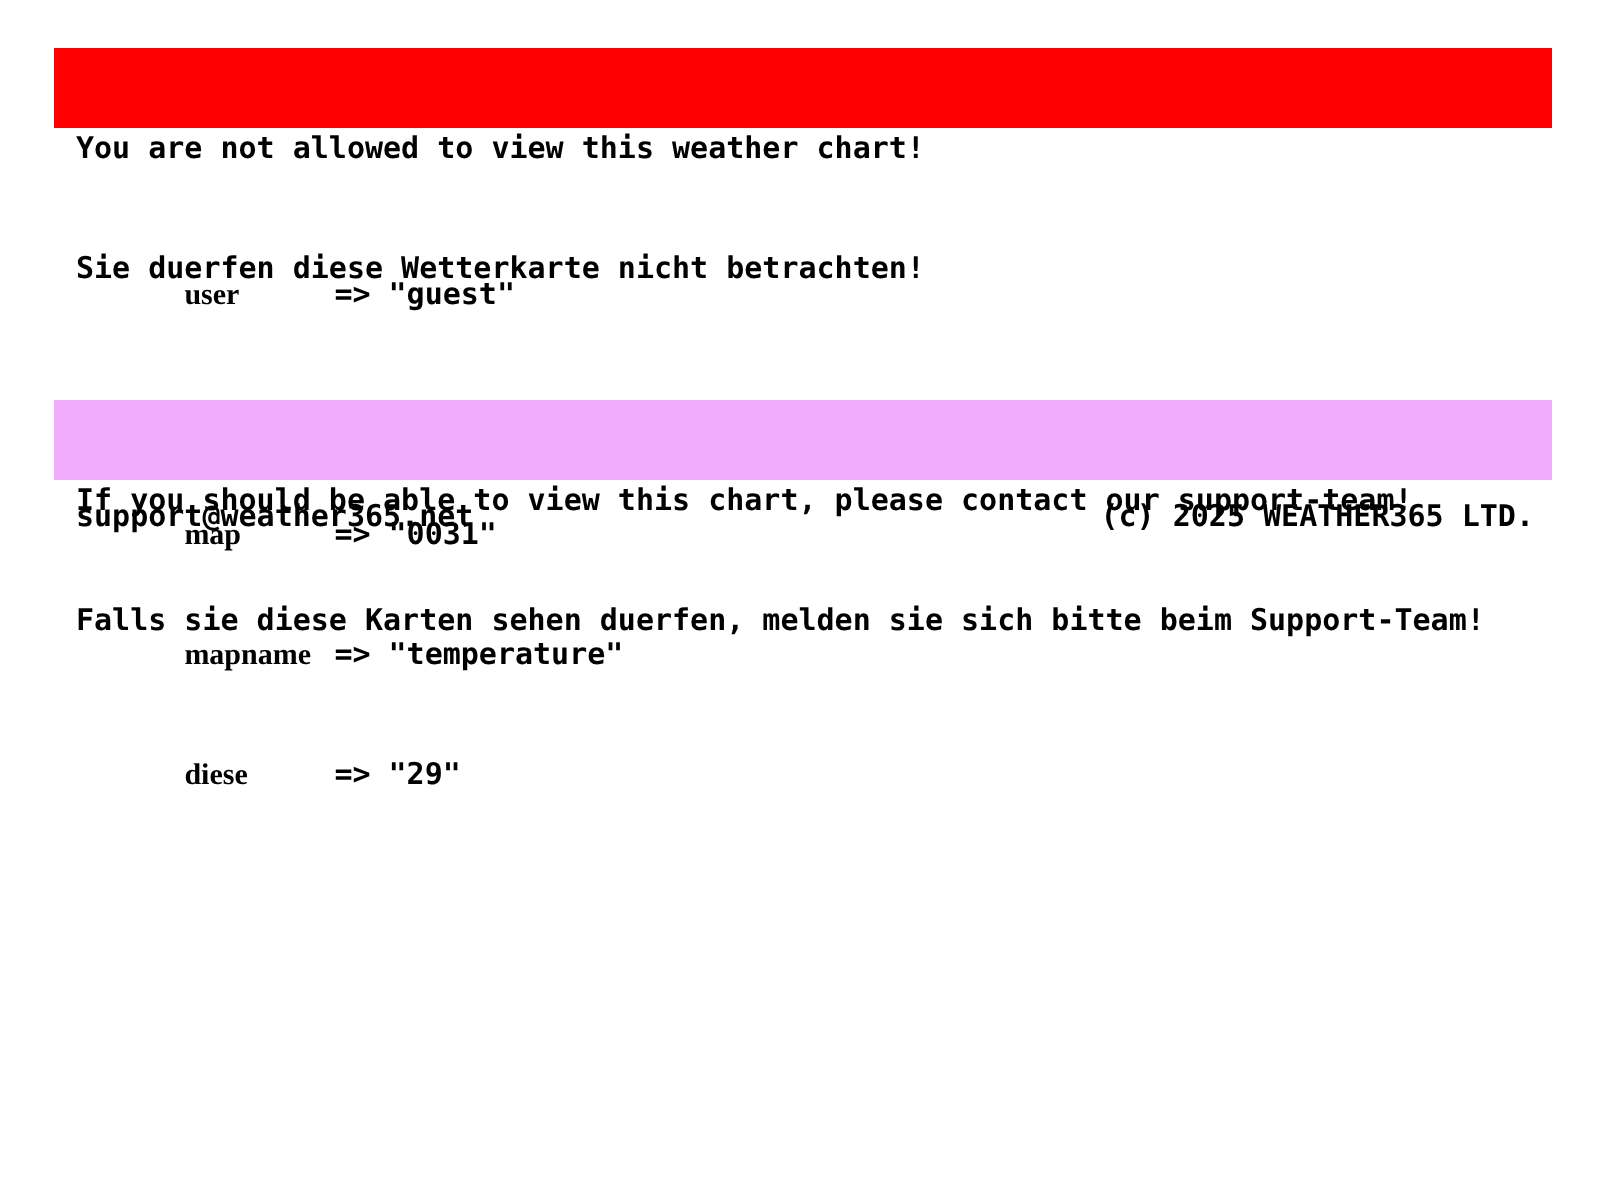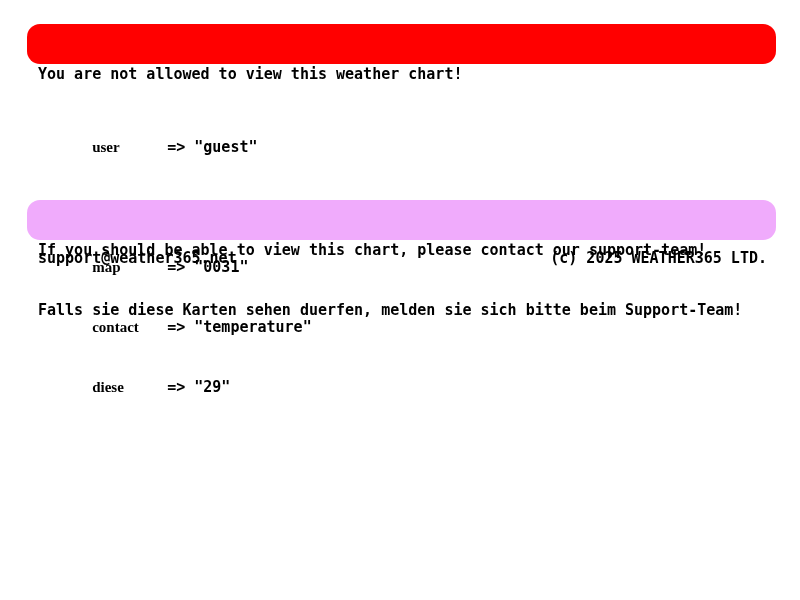--- a/index.html
+++ b/index.html
@@ -16,21 +16,20 @@
   }
   .page { position: relative; width: 800px; height: 600px; }
 
   .banner {
     position: absolute;
     left: 27px;
     width: 749px;
     height: 40px;
     padding: 0 11px;
     white-space: pre;
-    border-radius: 13px;
   }
   .banner-error { top: 24px;  background: #ff0000; }
   .banner-info  { top: 200px; background: #f0abfc; }
 
   .params {
     position: absolute;
     left: 38px;
     top: 77px;
     white-space: pre;
   }
@@ -56,34 +55,35 @@
     gap: 38px;
   }
 </style>
 </head>
 <body>
 
 <div class="page">
 
   <div class="banner banner-error">
     <div>You are not allowed to view this weather chart!</div>
+    <div>Sie duerfen diese Wetterkarte nicht betrachten!</div>
   </div>
 
   <div class="params">
     <div class="param-row">
       <span class="param-key">user</span><span class="param-arrow">=&gt;</span><span class="param-value">"guest"</span>
     </div>
     <div class="param-row">
       <span class="param-key">component</span><span class="param-arrow">=&gt;</span><span class="param-value">"Weather Maps"</span>
     </div>
     <div class="param-row">
       <span class="param-key">map</span><span class="param-arrow">=&gt;</span><span class="param-value">"0031"</span>
     </div>
     <div class="param-row">
-      <span class="param-key">contact</span><span class="param-arrow">=&gt;</span><span class="param-value">"temperature"</span>
+      <span class="param-key">mapname</span><span class="param-arrow">=&gt;</span><span class="param-value">"temperature"</span>
     </div>
     <div class="param-row">
       <span class="param-key">diese</span><span class="param-arrow">=&gt;</span><span class="param-value">"29"</span>
     </div>
   </div>
 
   <div class="banner banner-info">
     <div>If you should be able to view this chart, please contact our support-team!</div>
     <div>Falls sie diese Karten sehen duerfen, melden sie sich bitte beim Support-Team!</div>
   </div>

